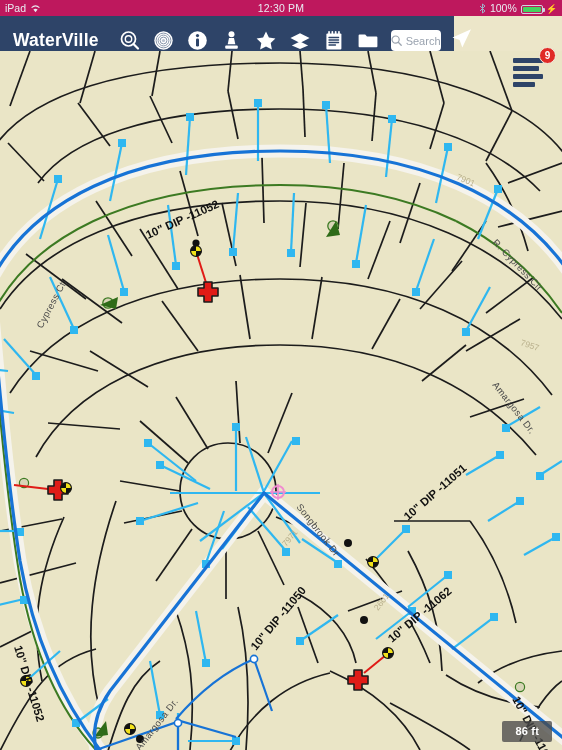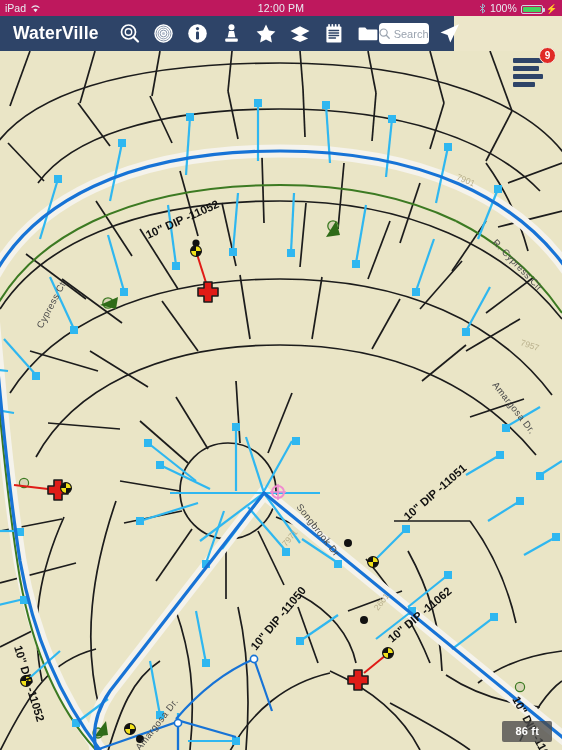--- a/index.html
+++ b/index.html
@@ -21,31 +21,31 @@
   .sb-right{ margin-left:auto; display:flex; align-items:flex-end; gap:4px; padding-right:4px; z-index:2;}
   .wifi svg, .bt svg { display:block; }
   .batt{ width:22px; height:9px; border:1px solid #cfd6e0; border-radius:2px; position:relative; padding:1px;}
   .batt i{ display:block; height:100%; background:#46d15f; border-radius:1px;}
   .batt:after{content:""; position:absolute; right:-3px; top:2px; width:2px;height:4px;background:#cfd6e0;border-radius:0 1px 1px 0;}
   .bolt{ font-size:9px; line-height:1; }
 
   
   .navbar{
     position:absolute; left:0; top:16px; width:454px; height:35px;
-    background:#2e4468; display:flex; align-items:center; z-index:35;
+    background:#2e4468; display:flex; align-items:flex-end; z-index:35;
   }
   .app-title{
     color:#ffffff; font-size:17.5px; font-weight:bold; padding-left:13px; letter-spacing:.2px;
     white-space:nowrap;
   }
   .tools{ display:flex; align-items:center; gap:12px; margin-left:20px; }
   .tool{ width:22px; height:22px; display:flex; align-items:center; justify-content:center; cursor:pointer;}
   .tool svg{ display:block; }
   .searchbox{
-    margin-left:0; width:120px; height:21px; background:#ffffff; border-radius:4px;
+    margin-left:12px; width:120px; height:21px; background:#ffffff; border-radius:4px;
     display:flex; align-items:center; justify-content:center; gap:4px; cursor:text;
   }
   .searchbox .sph{ color:#9aa3af; font-size:11px; }
   .locate{ margin-left:9px; width:26px;height:26px; display:flex;align-items:center;justify-content:center;cursor:pointer;}
 
   
   .map{ position:absolute; left:0; top:51px; width:562px; height:699px; background:#eae5c6; overflow:hidden;}
   .map svg{ display:block; }
 
   
@@ -83,21 +83,21 @@
   <div class="statusbar">
     <div class="sb-left">
       <span>iPad</span>
       <span class="wifi">
         <svg width="11" height="9" viewBox="0 0 11 9">
           <path d="M5.5 8.2 L3.4 5.6 A3.4 3.4 0 0 1 7.6 5.6 Z" fill="#e8ecf2"></path>
           <path d="M1.6 3.6 A6 6 0 0 1 9.4 3.6" stroke="#e8ecf2" stroke-width="1.1" fill="none"></path>
         </svg>
       </span>
     </div>
-    <div class="sb-center">12:00 PM</div>
+    <div class="sb-center">12:30 PM</div>
     <div class="sb-right">
       <span class="bt">
         <svg width="7" height="11" viewBox="0 0 7 11">
           <path d="M1 3 L6 8 L3.5 10 L3.5 1 L6 3 L1 8" stroke="#9fb0c8" stroke-width="1" fill="none"></path>
         </svg>
       </span>
       <span>100%</span>
       <span class="batt">
           <i style="width: 100%;"></i>
         </span>

